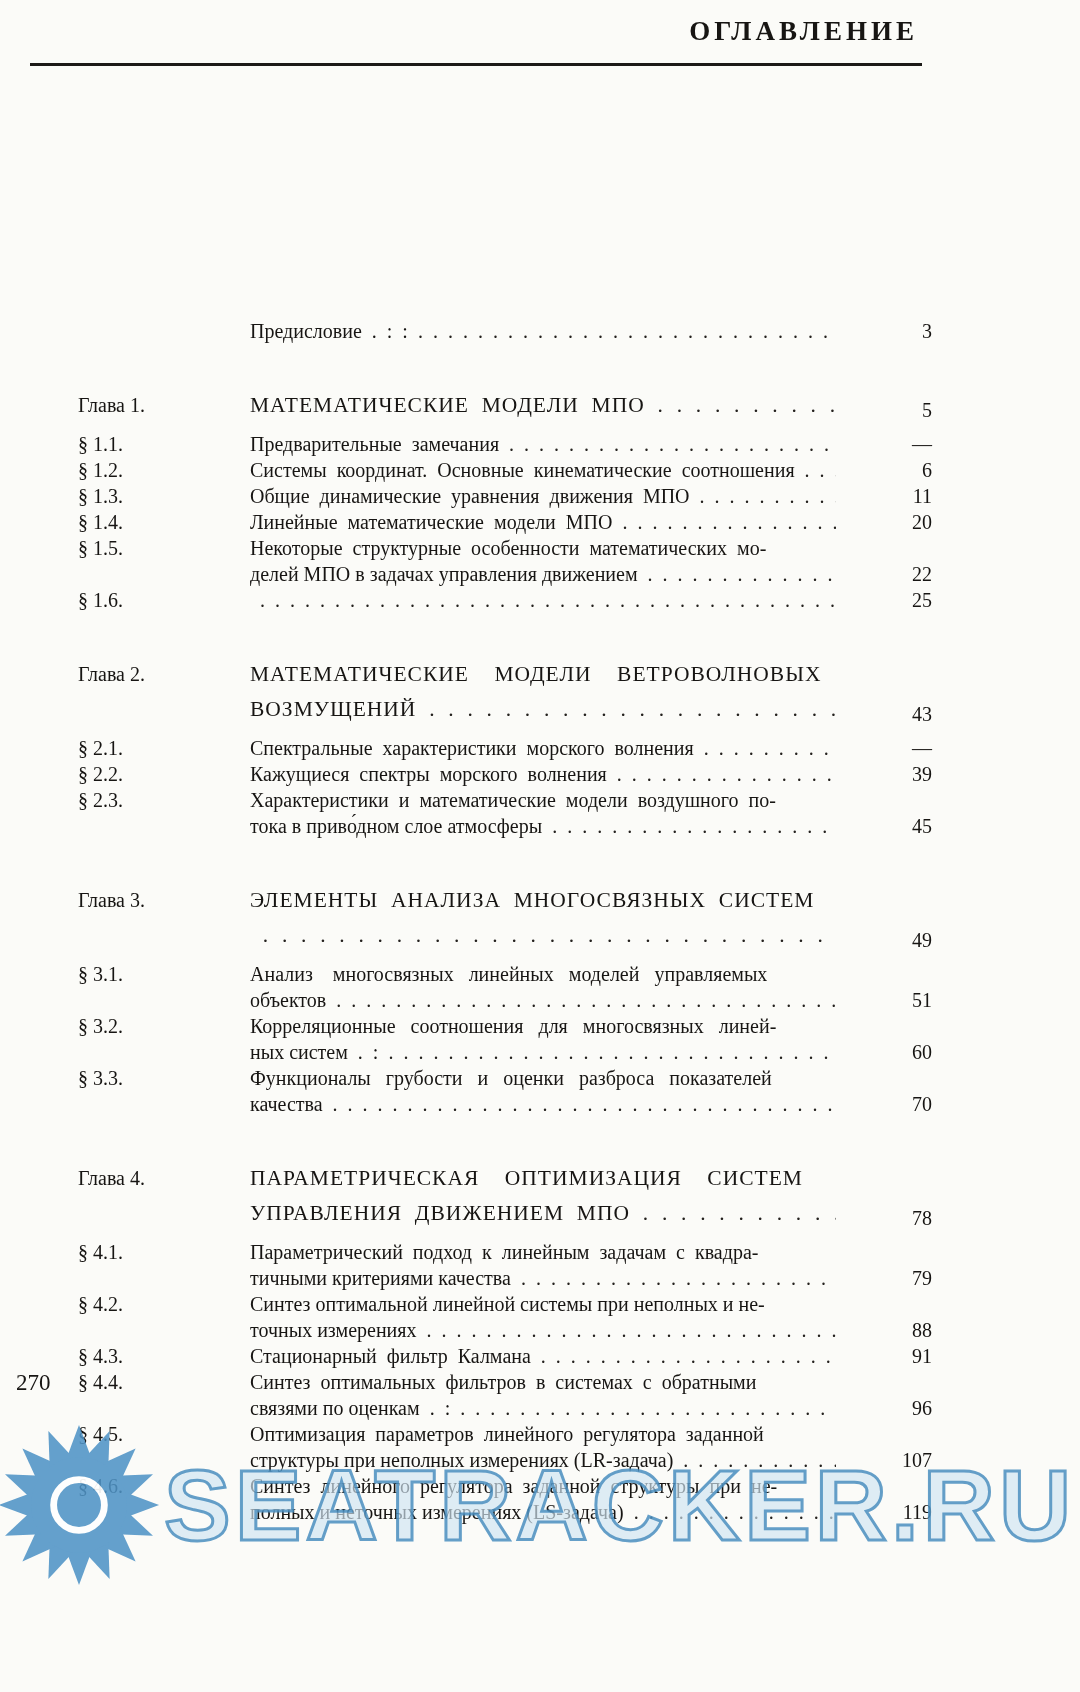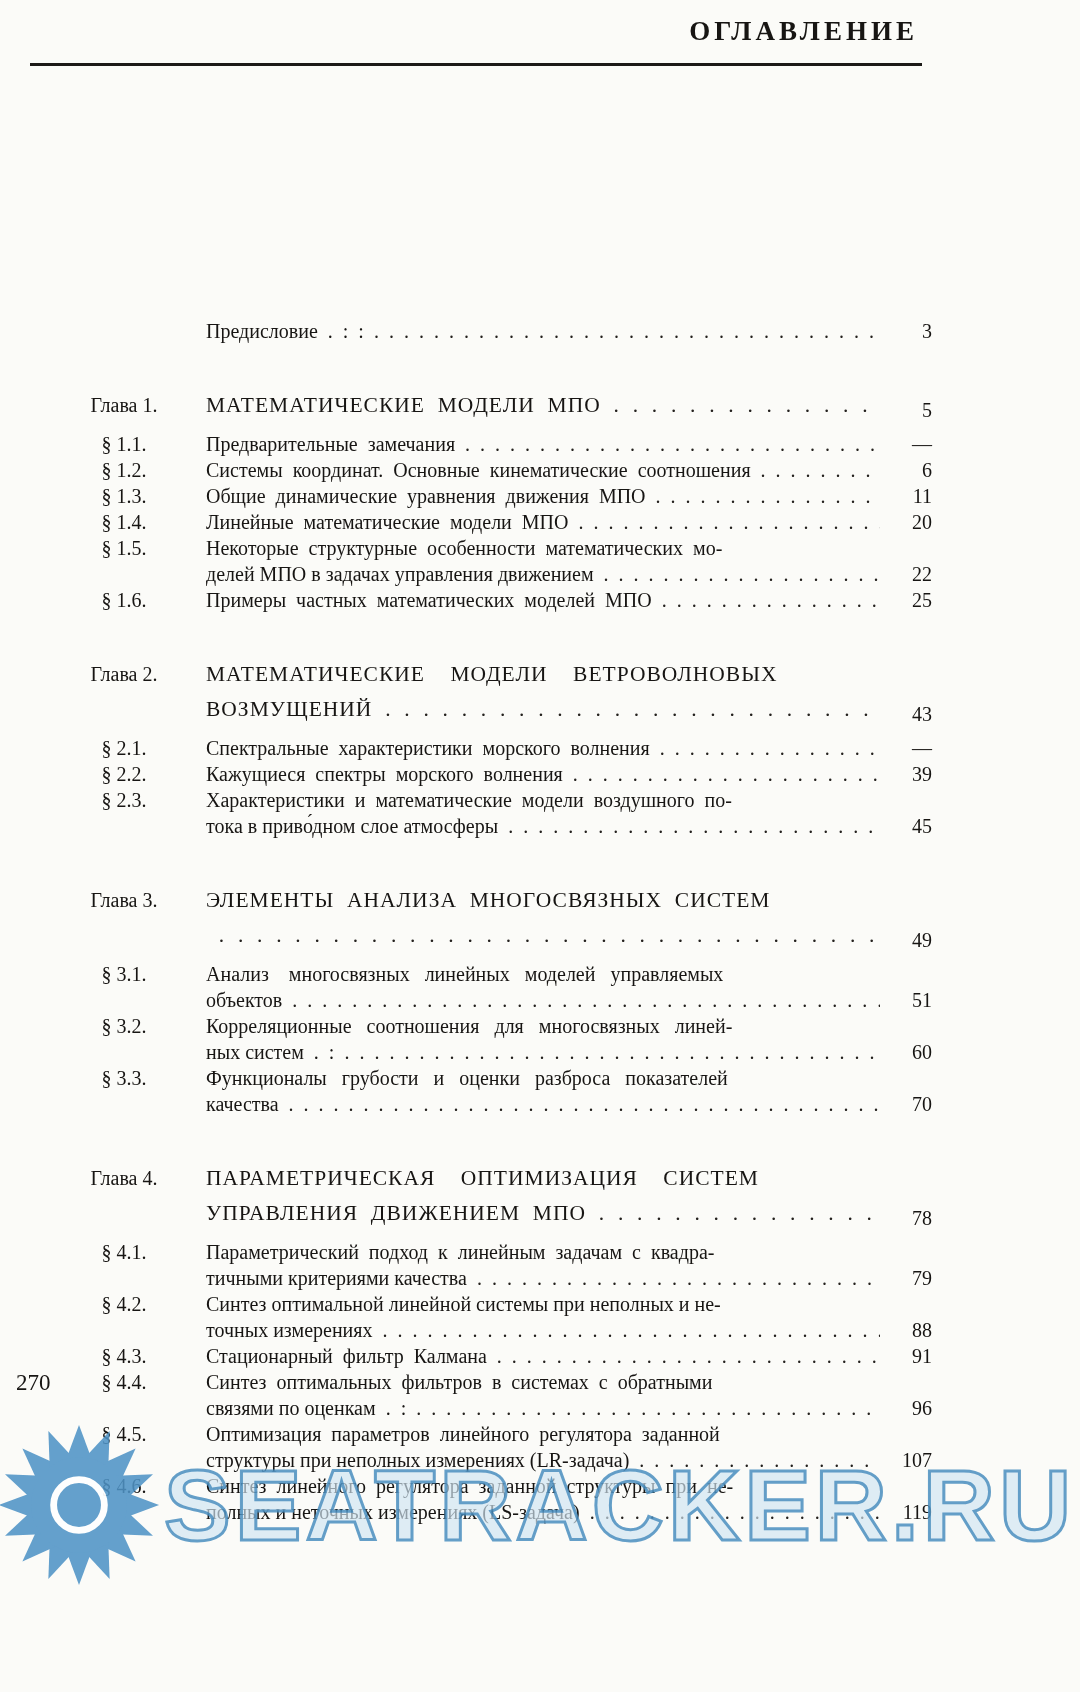--- a/index.html
+++ b/index.html
@@ -13,22 +13,22 @@
   }
   .page-title {
     position:absolute; top:16px; right:162px;
     font-size:27px; font-weight:bold; letter-spacing:4px;
   }
   .header-rule {
     position:absolute; top:63px; left:30px; width:892px; height:3px;
     background:#1c1a18;
   }
   .toc { position:absolute; top:318px; left:78px; width:854px; }
-  .row { display:flex; line-height:26px; font-size:20px; }
-  .lbl { flex:0 0 92px; text-align:center; white-space:pre; align-self:flex-start; }
+  .row { display:flex; line-height:26px; font-size:20px;gap:44px; }
+  .lbl { flex:0 0 92px; text-align:left; white-space:pre; align-self:flex-start; }
   .bodycol { flex:1 1 auto; min-width:0; margin-left:36px; display:flex; flex-direction:column; }
   .line { white-space:pre; overflow:hidden; }
   .lastline { display:flex; min-width:0; }
   .txt { flex:0 0 auto; white-space:pre; }
   .leader { flex:1 1 0; min-width:0; overflow:hidden; white-space:pre; color:#24211e; }
   .pg { flex:0 0 52px; text-align:right; align-self:flex-end; white-space:pre; line-height:26px; }
   .preface { margin-bottom:20px; }
   .chapter { font-size:21.5px; line-height:35px; margin-top:44px; margin-bottom:8px; letter-spacing:1px; }
   .chapter .line { line-height:35px; }
   .chapter .lbl { font-size:20px; letter-spacing:0; line-height:35px; }
@@ -108,21 +108,21 @@
     <span class="bodycol">
       <span class="line">Некоторые  структурные  особенности  математических  мо-</span>
       <span class="line lastline"><span class="txt">делей МПО в задачах управления движением</span><span class="leader">  .  .  .  .  .  .  .  .  .  .  .  .  .  .  .  .  .  .  .  .  .  .  .  .  .  .  .  .  .  .  .  .  .  .  .  .  .  .  .  .  .  .  .  .  .</span></span>
     </span>
     <span class="pg">22</span>
   </div>
 
   <div class="row section">
     <span class="lbl">§ 1.6.</span>
     <span class="bodycol">
-      <span class="line lastline"><span class="txt">Примеры  частных  математических  моделей  МПО</span><span class="leader">  .  .  .  .  .  .  .  .  .  .  .  .  .  .  .  .  .  .  .  .  .  .  .  .  .  .  .  .  .  .  .  .  .  .  .  .  .  .  .  .  .  .  .  .  .</span></span>
+      <span class="line lastline"><span class="leader">  .  .  .  .  .  .  .  .  .  .  .  .  .  .  .  .  .  .  .  .  .  .  .  .  .  .  .  .  .  .  .  .  .  .  .  .  .  .  .  .  .  .  .  .  .</span></span>
     </span>
     <span class="pg">25</span>
   </div>
 
   <div class="row chapter">
     <span class="lbl">Глава 2.</span>
     <span class="bodycol">
       <span class="line">МАТЕМАТИЧЕСКИЕ    МОДЕЛИ    ВЕТРОВОЛНОВЫХ</span>
       <span class="line lastline"><span class="txt">ВОЗМУЩЕНИЙ</span><span class="leader">  .  .  .  .  .  .  .  .  .  .  .  .  .  .  .  .  .  .  .  .  .  .  .  .  .  .  .  .  .  .  .  .  .  .  .  .  .  .  .  .  .  .  .  .  .</span></span>
     </span>

